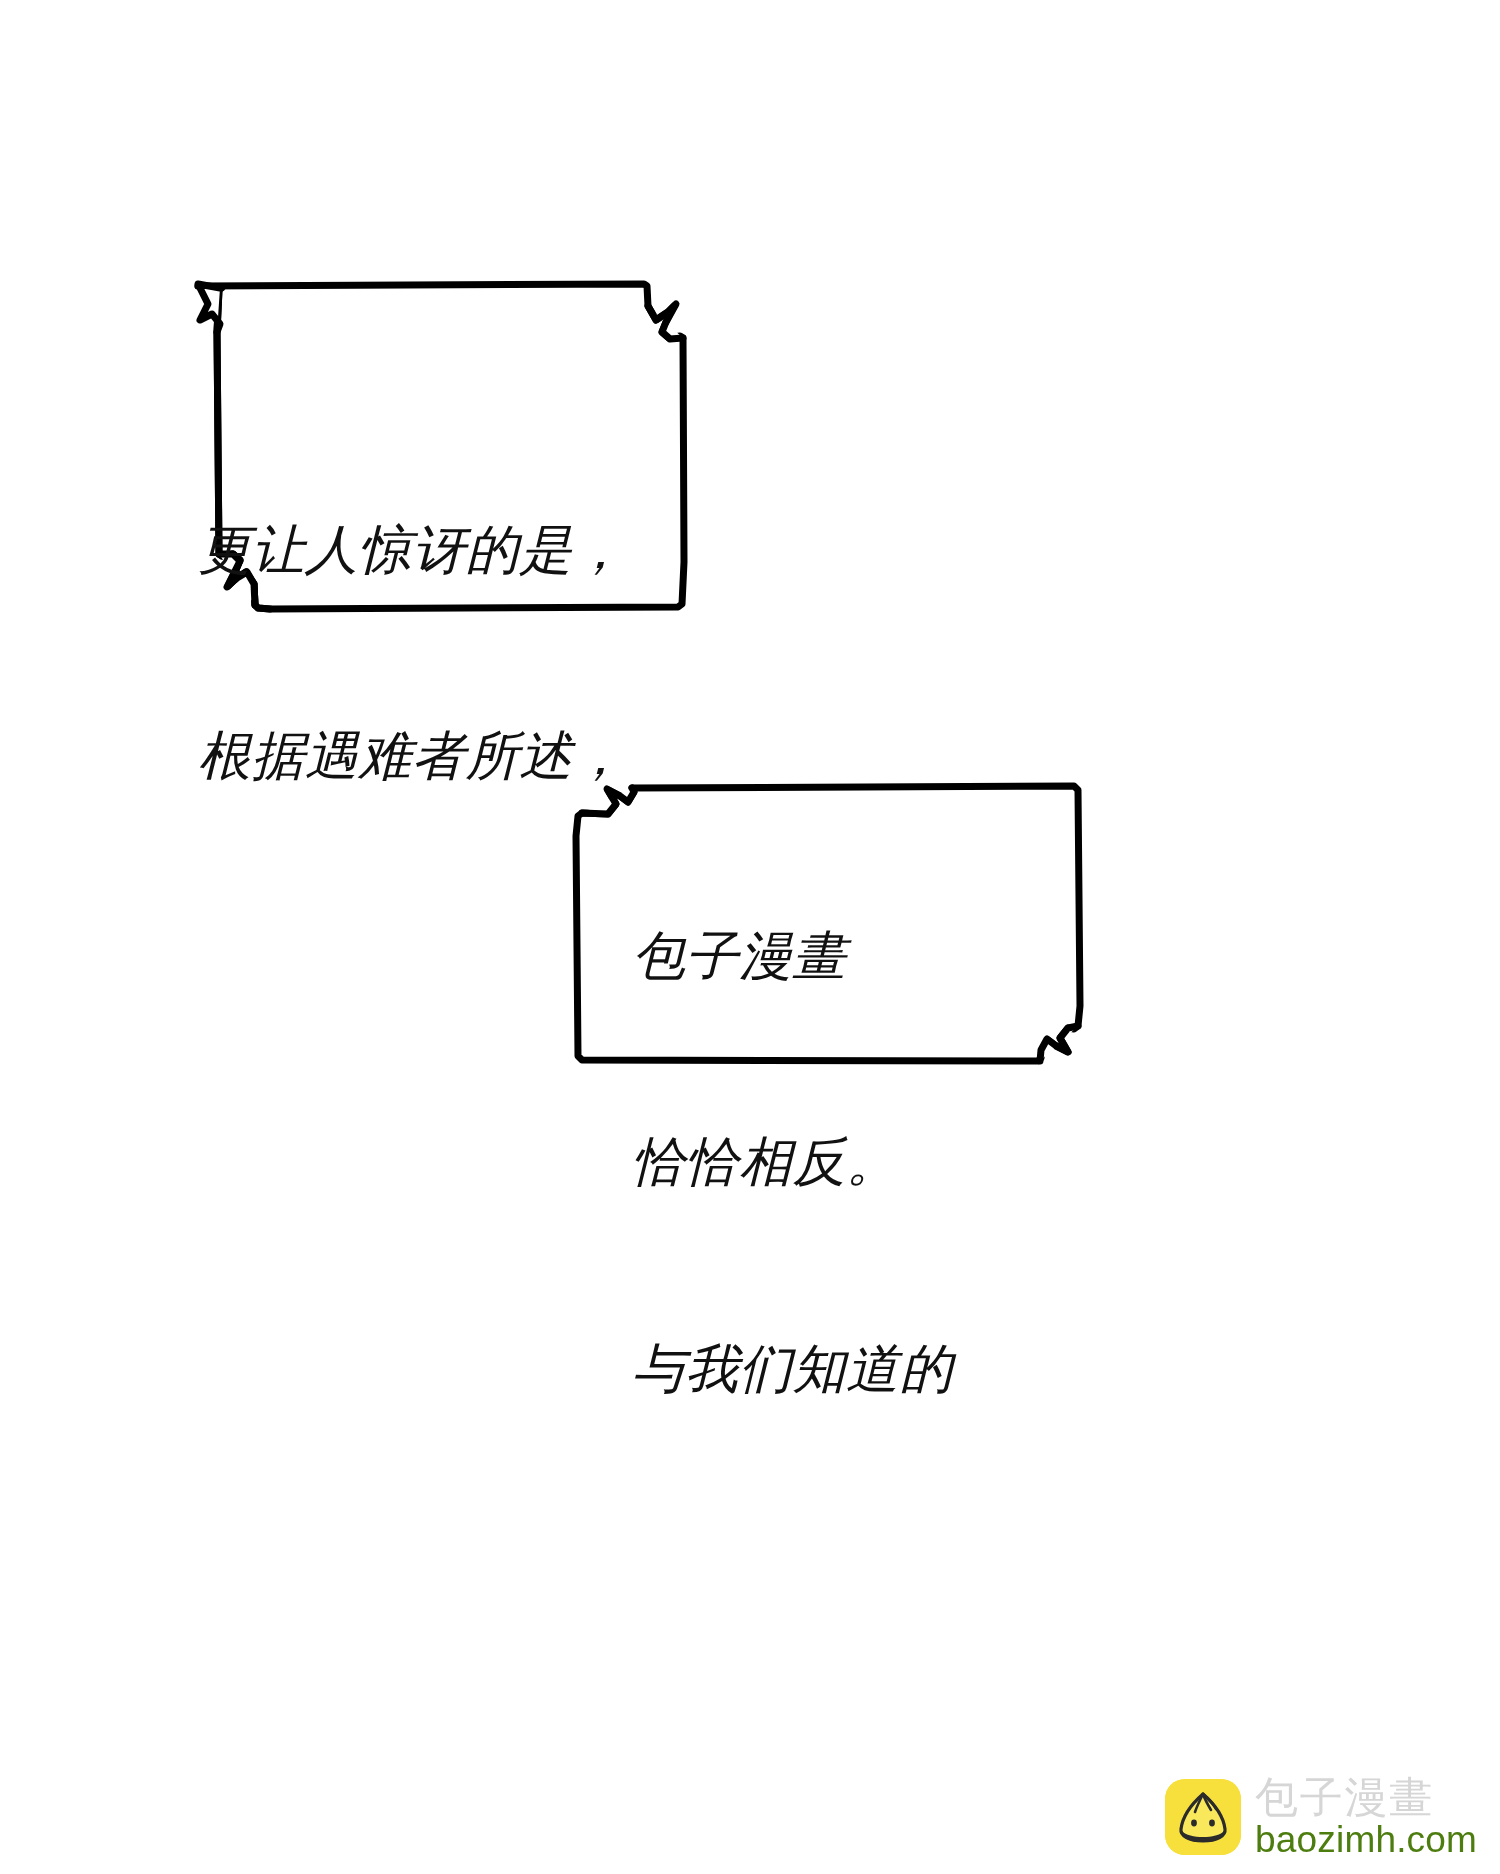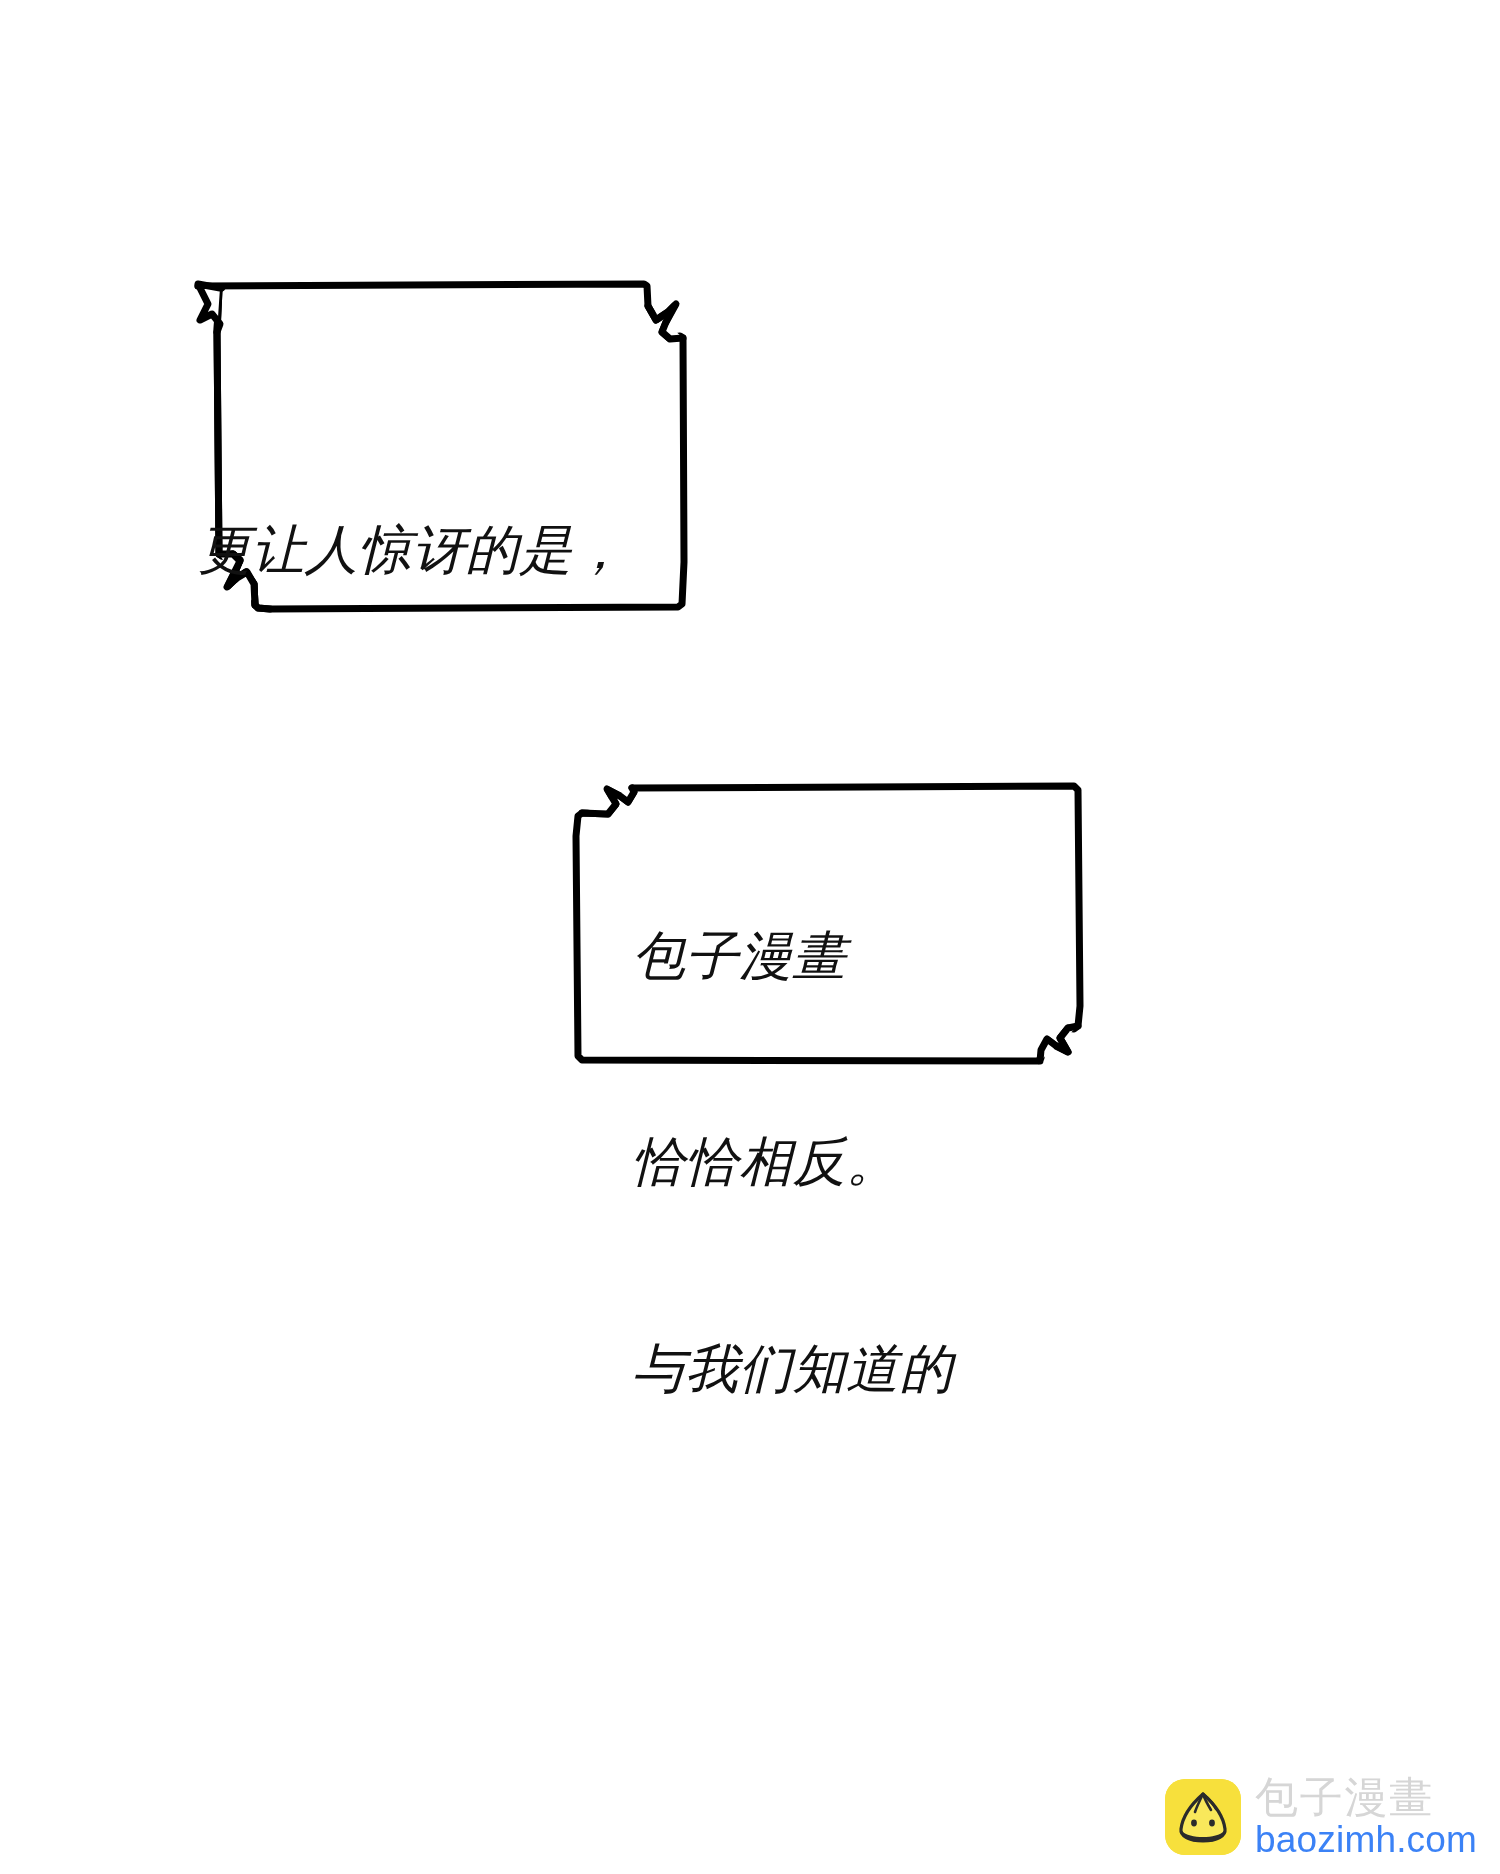--- a/index.html
+++ b/index.html
@@ -109,21 +109,21 @@
   }
   #watermark .wm-cn {
     font-size: 43px;
     color: #d6d6d6;
     font-weight: 500;
     letter-spacing: 0.04em;
     white-space: nowrap;
   }
   #watermark .wm-url {
     font-size: 37px;
-    color: #3b82f6;
+    color: #4d7c0f;
     font-weight: 400;
     letter-spacing: 0.005em;
     margin-top: 2px;
     white-space: nowrap;
   }
 </style>
 </head>
 <body>
 
 <div id="page">
@@ -182,20 +182,21 @@
         L 120 347" fill="none" stroke="#000000" stroke-width="7" stroke-linejoin="round" stroke-linecap="round"></path>
 
       <path d="M 70 26 L 48 22 L 58 42 L 50 58 L 62 52 L 70 62 L 67 70" fill="#ffffff" stroke="#000000" stroke-width="7" stroke-linejoin="round" stroke-linecap="round"></path>
 
       <path d="M 498 44 L 506 58 L 518 50 L 526 42 L 516 60 L 512 70 L 520 77 L 533 76" fill="#ffffff" stroke="#000000" stroke-width="7" stroke-linejoin="round" stroke-linecap="round"></path>
 
       <path d="M 69 292 L 83 292 L 90 299 L 85 309 L 77 325 L 87 316 L 97 310 L 104 322 L 105 343" fill="#ffffff" stroke="#000000" stroke-width="7" stroke-linejoin="round" stroke-linecap="round"></path>
     </svg>
     <div class="bubble-text">
       <span class="bubble-line">更让人惊讶的是，</span>
+      <span class="bubble-line">根据遇难者所述，</span>
     </div>
   </div>
 
   <div class="bubble" id="bubble-2">
     <svg width="598" height="364" viewBox="0 0 598 364" aria-hidden="true">
       <path d="
         M 120 82
         L 562 80
         L 566 84
         L 568 300

